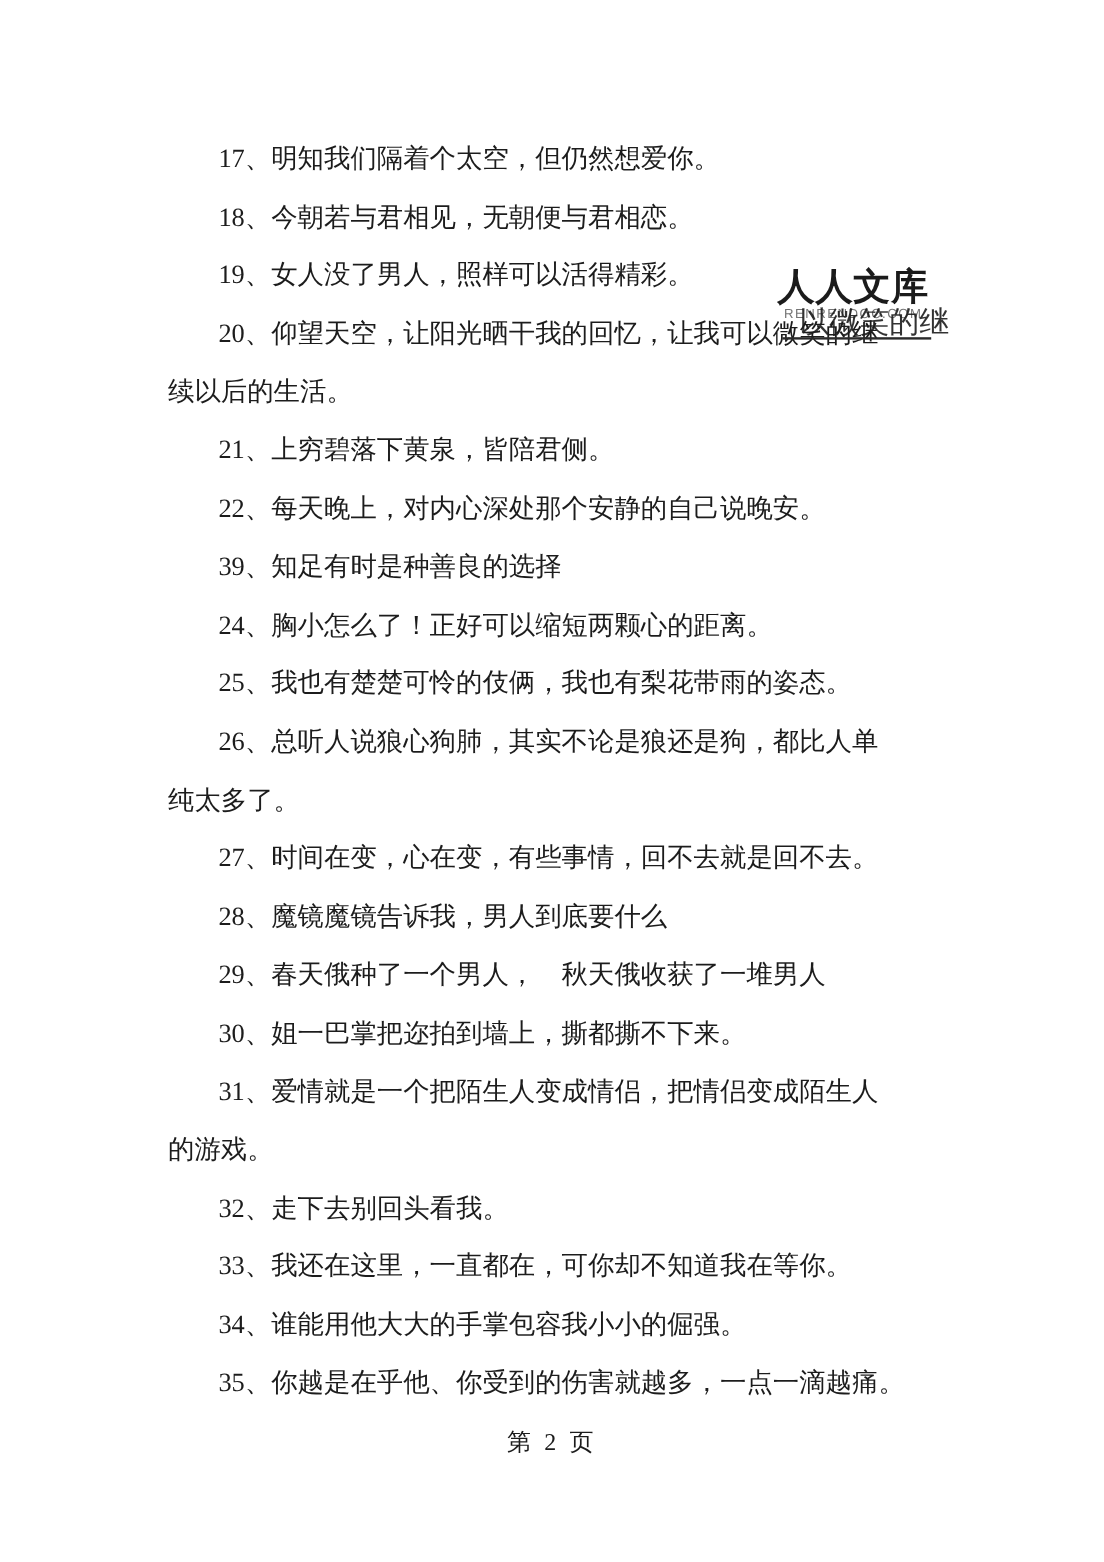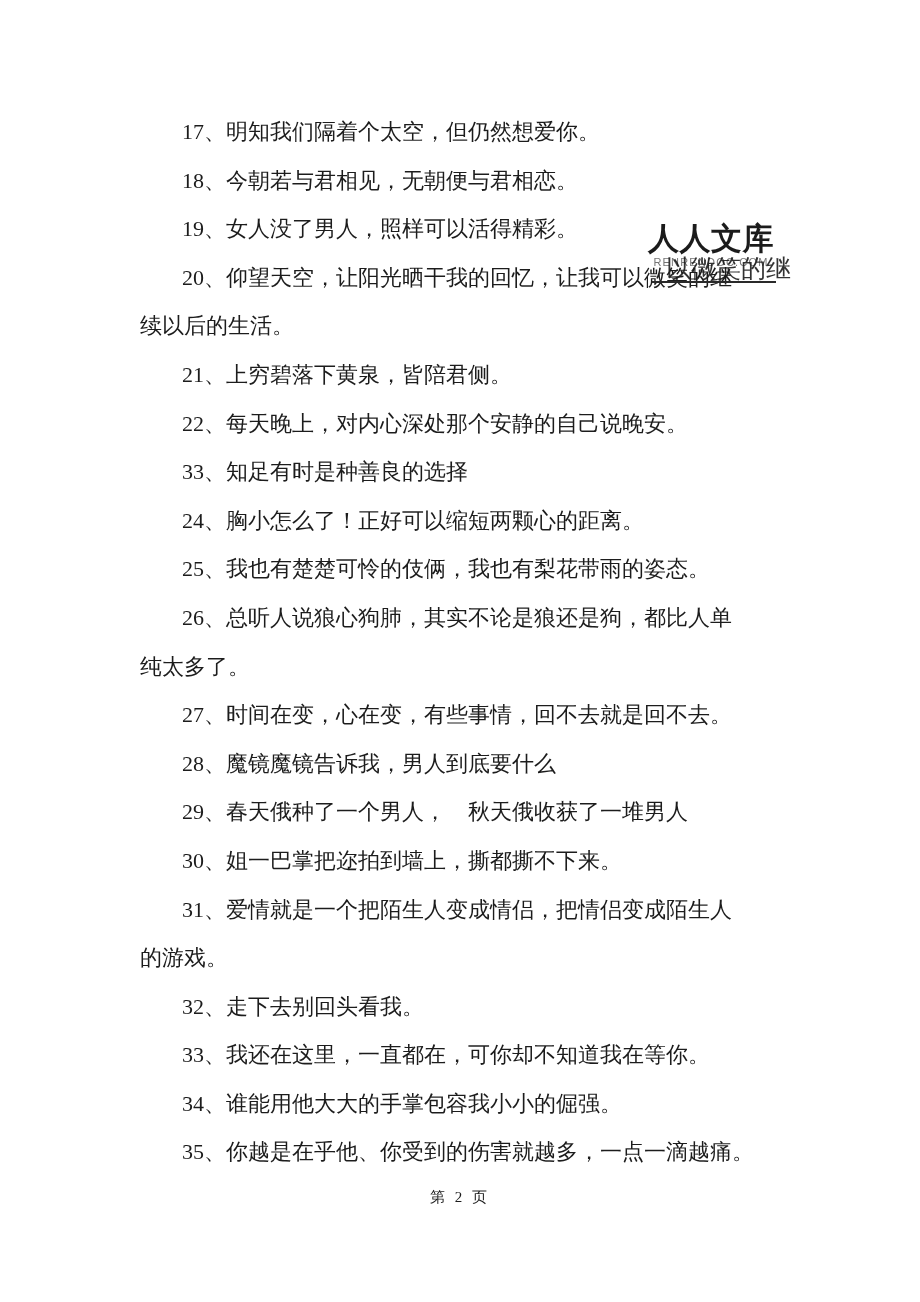--- a/index.html
+++ b/index.html
@@ -72,39 +72,39 @@
     width: 124px;
     height: 2px;
     background: #2a2a2a;
   }
   .footer {
     position: absolute;
     left: 0;
     top: 1188px;
     width: 920px;
     text-align: center;
-    font-size: 15px;
+    font-size: 20px;
     letter-spacing: 3px;
     color: #1c1c1c;
   }
 </style>
 </head>
 <body>
 
 <div class="page">
 
   <div class="textarea">
       <div class="row indent">17、明知我们隔着个太空，但仍然想爱你。</div>
       <div class="row indent">18、今朝若与君相见，无朝便与君相恋。</div>
       <div class="row indent">19、女人没了男人，照样可以活得精彩。</div>
       <div class="row indent">20、仰望天空，让阳光晒干我的回忆，让我可以微笑的继</div>
       <div class="row">续以后的生活。</div>
       <div class="row indent">21、上穷碧落下黄泉，皆陪君侧。</div>
       <div class="row indent">22、每天晚上，对内心深处那个安静的自己说晚安。</div>
-      <div class="row indent">33、知足有时是种善良的选择</div>
+      <div class="row indent">39、知足有时是种善良的选择</div>
       <div class="row indent">24、胸小怎么了！正好可以缩短两颗心的距离。</div>
       <div class="row indent">25、我也有楚楚可怜的伎俩，我也有梨花带雨的姿态。</div>
       <div class="row indent">26、总听人说狼心狗肺，其实不论是狼还是狗，都比人单</div>
       <div class="row">纯太多了。</div>
       <div class="row indent">27、时间在变，心在变，有些事情，回不去就是回不去。</div>
       <div class="row indent">28、魔镜魔镜告诉我，男人到底要什么</div>
       <div class="row indent">29、春天俄种了一个男人，　秋天俄收获了一堆男人</div>
       <div class="row indent">30、姐一巴掌把迩拍到墙上，撕都撕不下来。</div>
       <div class="row indent">31、爱情就是一个把陌生人变成情侣，把情侣变成陌生人</div>
       <div class="row">的游戏。</div>

